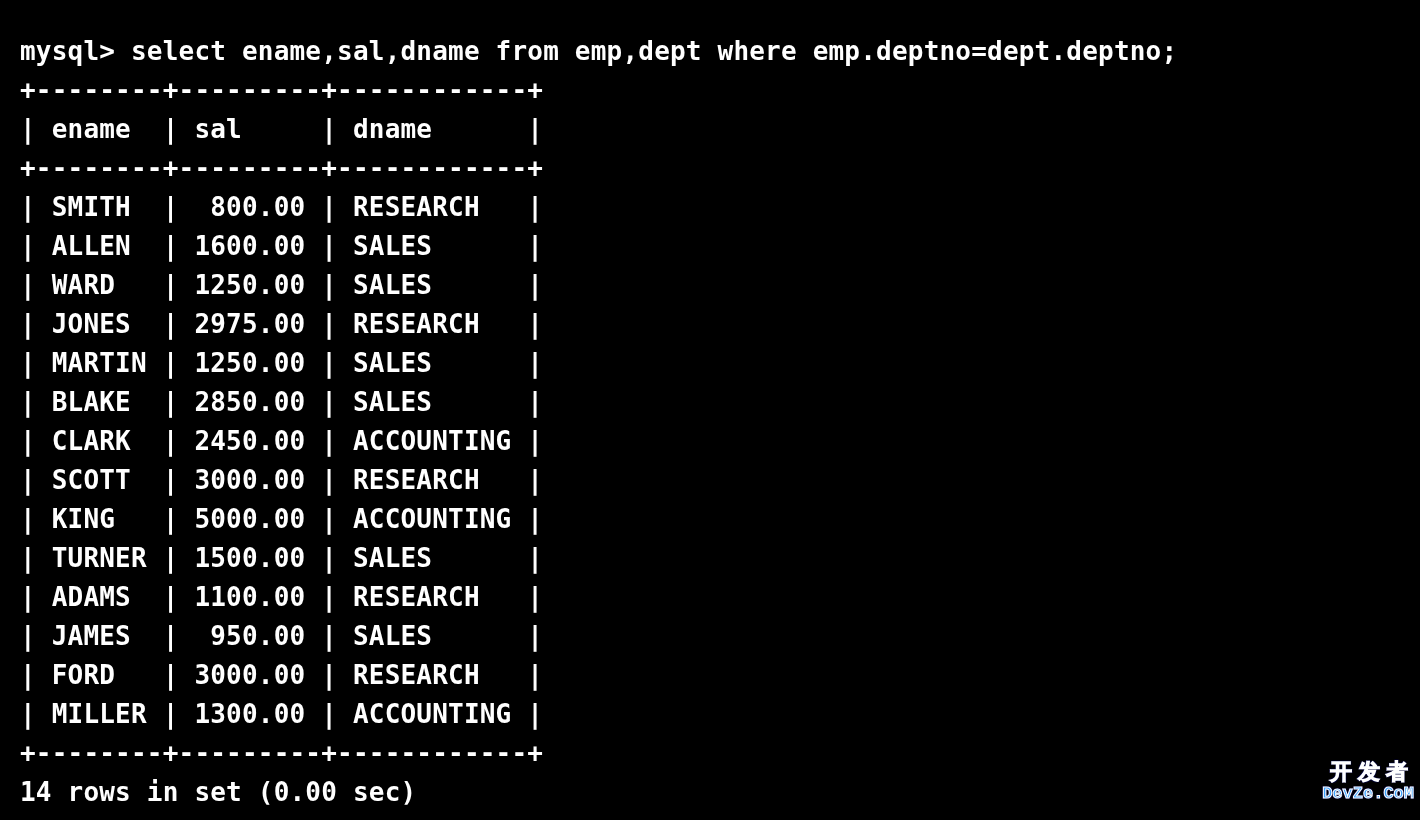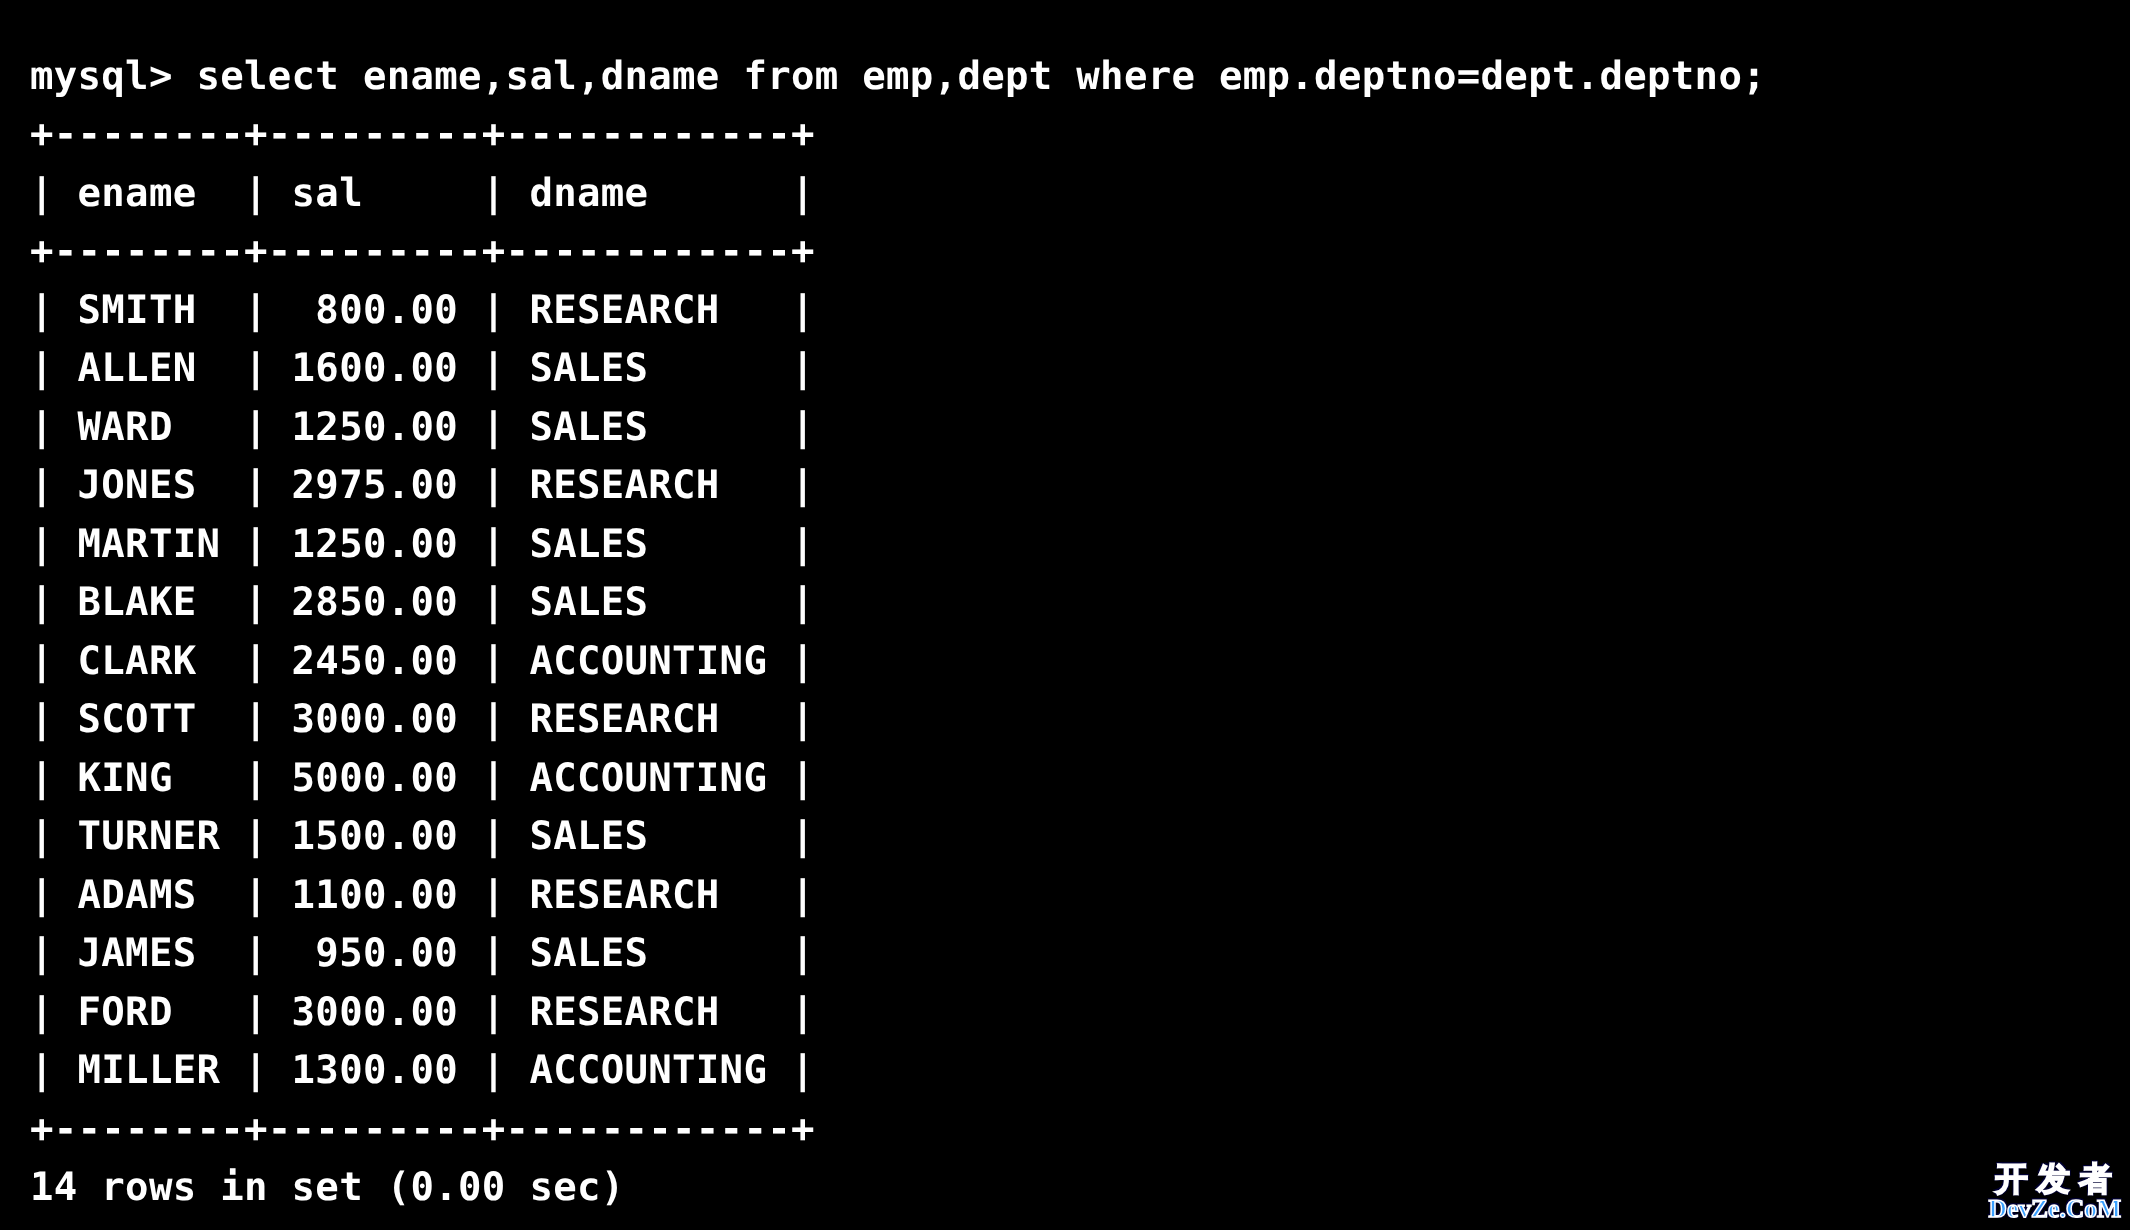--- a/index.html
+++ b/index.html
@@ -18,22 +18,22 @@
     line-height: 39px;
     color: #ffffff;
     background: #000000;
     white-space: pre;
     font-weight: bold;
     letter-spacing: 0.2px;
   }
   .watermark {
     position: absolute;
     right: 6px;
-    bottom: 6px;
-    font-family: Liberation Serif, serif;
+    bottom: 18px;
+    font-family: Liberation Mono, monospace;
     text-align: right;
     line-height: 1;
     user-select: none;
     text-shadow: 1px 1px 0 #003, -1px -1px 0 #003, 1px -1px 0 #003, -1px 1px 0 #003;
   }
   .watermark .line1 {
     color: #3aa0ff;
     font-size: 22px;
     font-weight: bold;
     letter-spacing: 6px;

